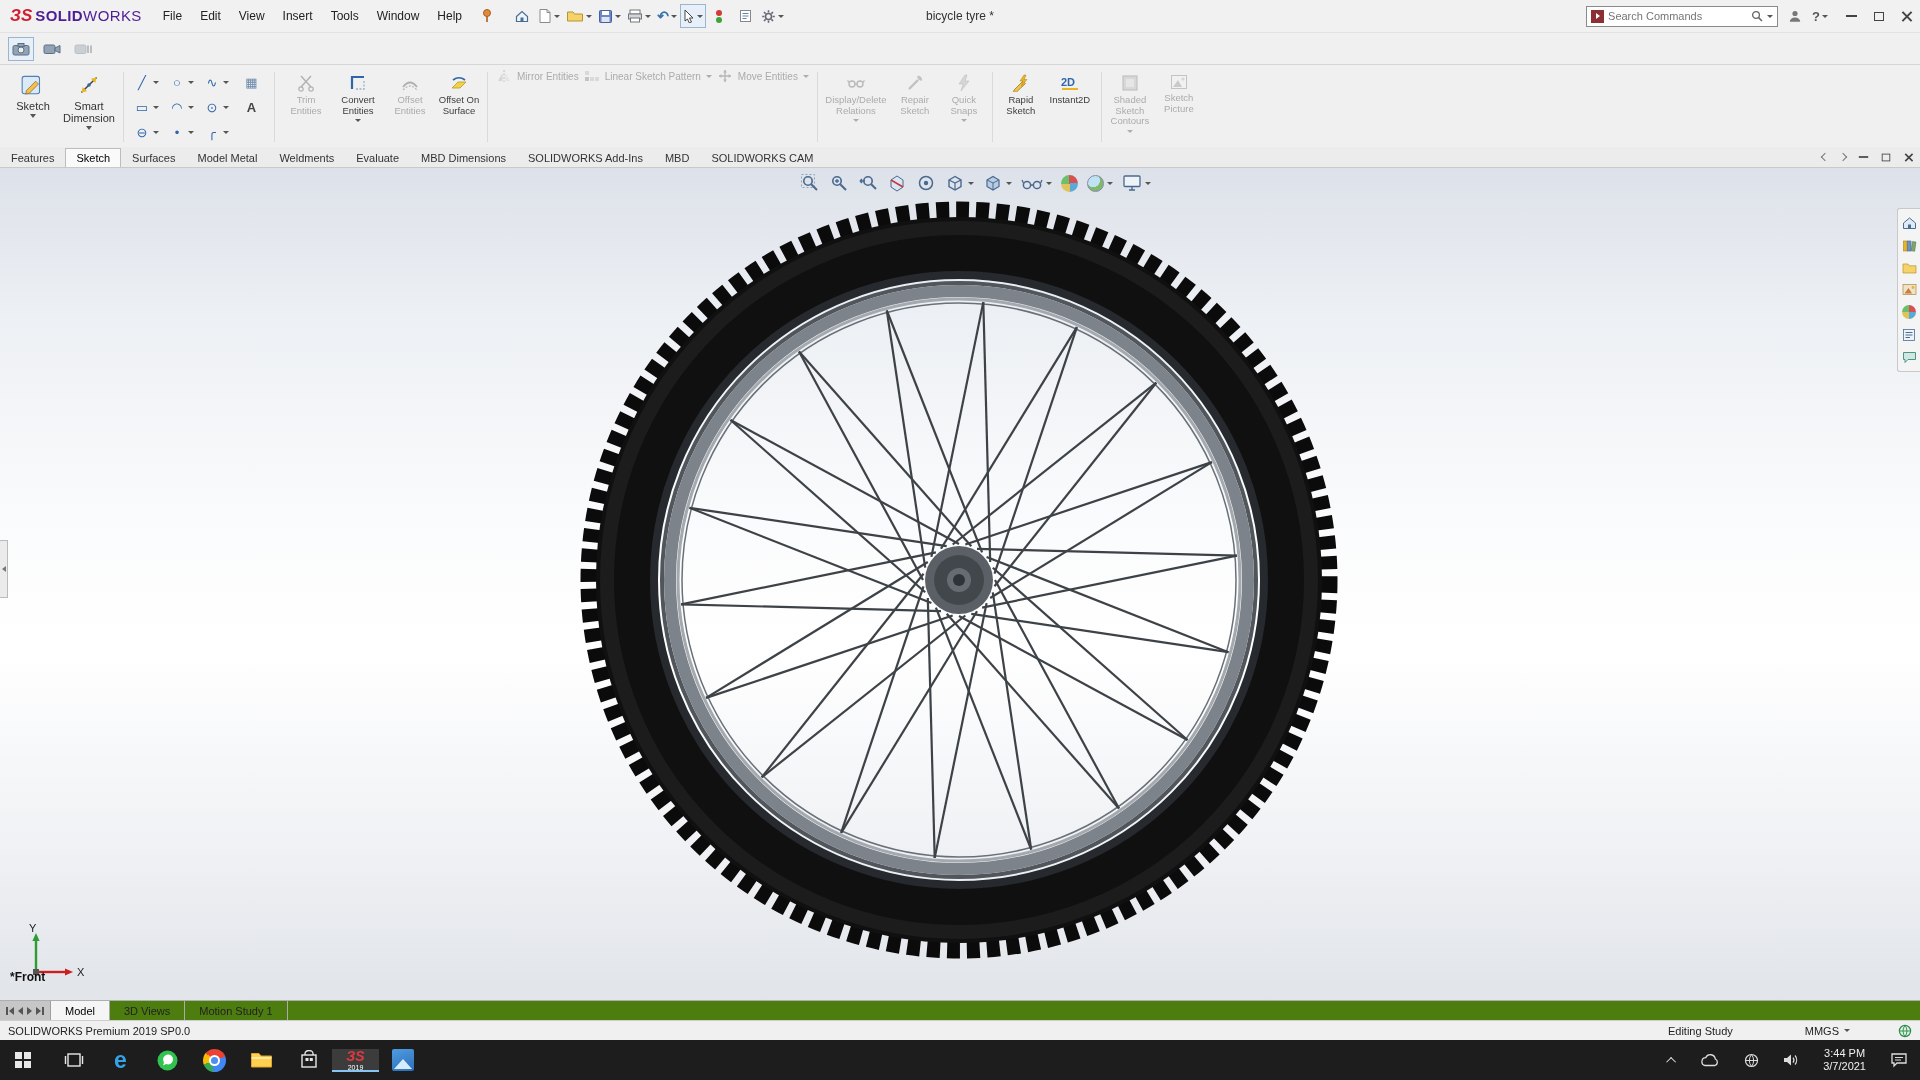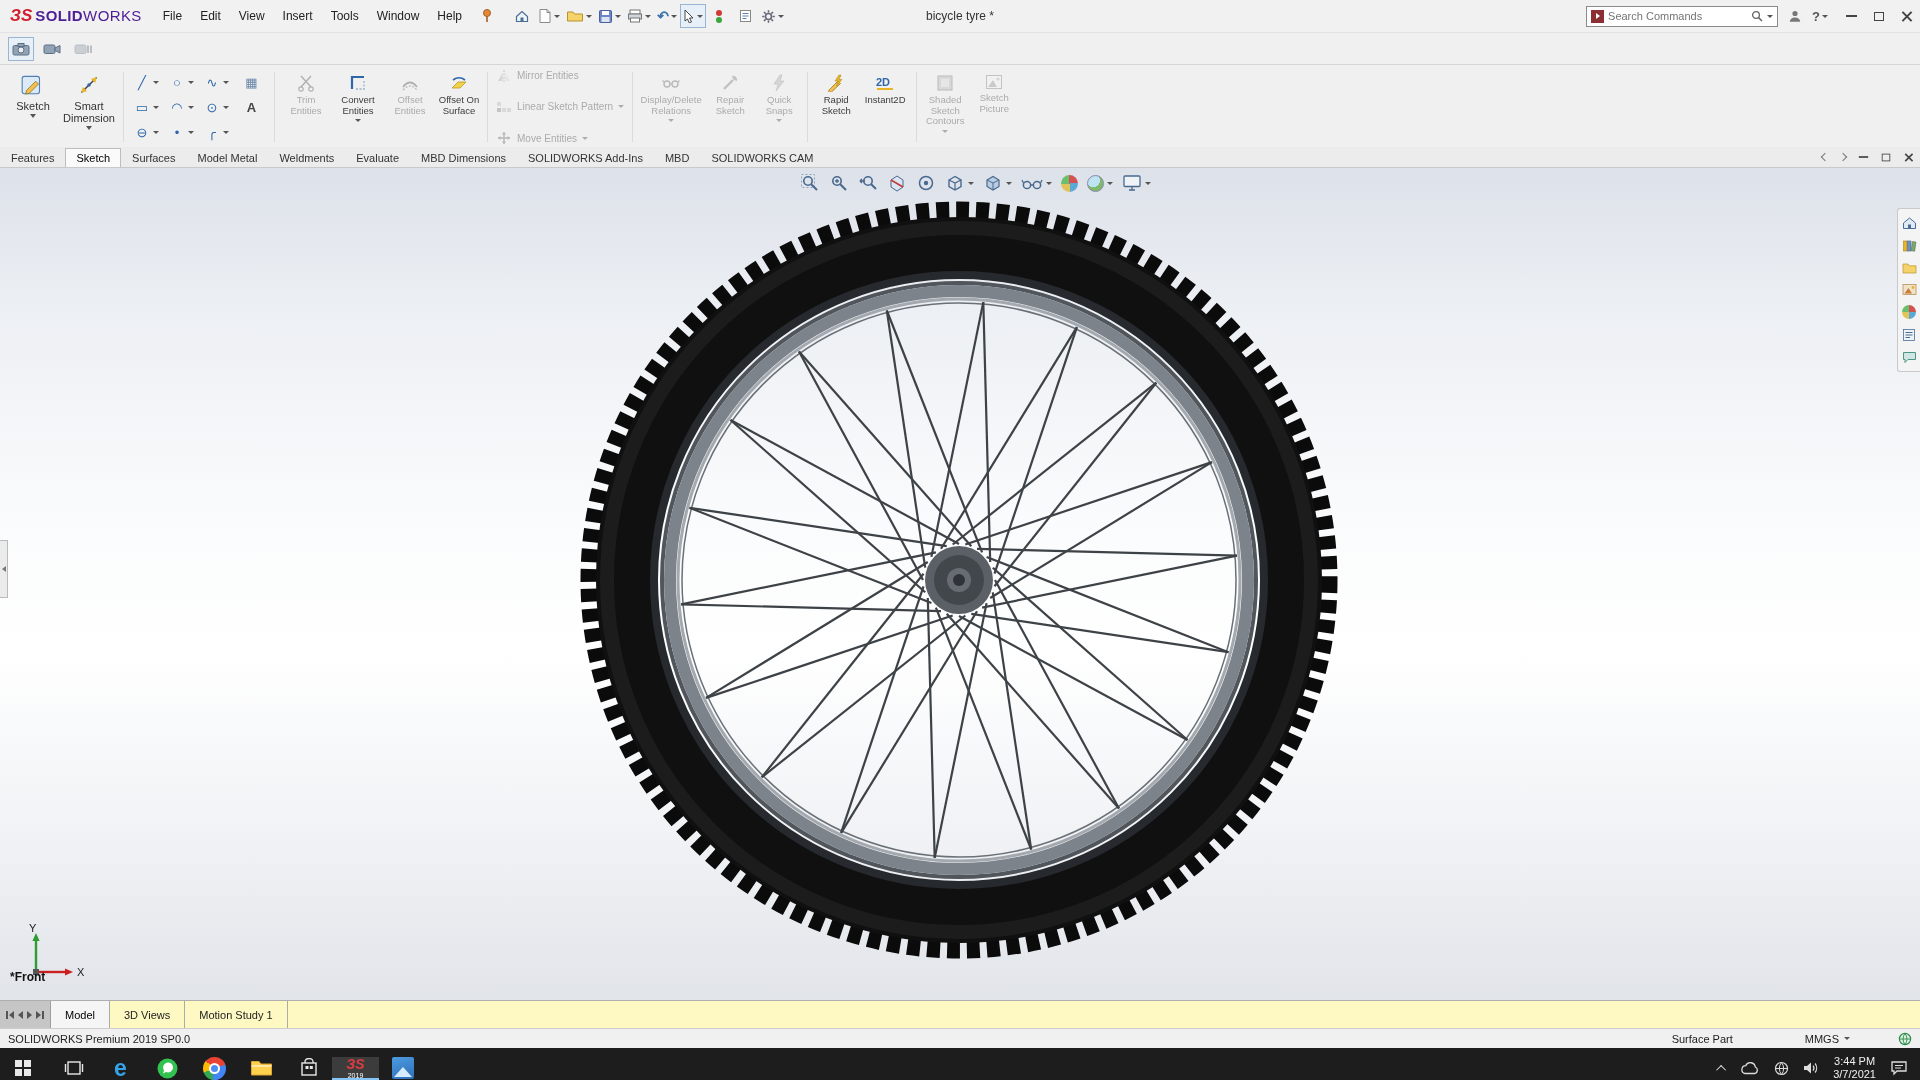--- a/index.html
+++ b/index.html
@@ -46,21 +46,21 @@
   .ribbon{height:82px;background:#f0f0f0;display:flex;align-items:stretch;padding:2px 4px 0 6px;flex:none;}
   .rb-sep{width:1px;background:#dadada;margin:5px 5px;}
   .rb-large{width:54px;display:flex;flex-direction:column;align-items:center;padding-top:5px;gap:2px;font-size:11px;color:#333;text-align:center;}
   .rb-large .lbl{line-height:12px;}
   .rb-med{width:52px;display:flex;flex-direction:column;align-items:center;padding-top:7px;gap:3px;font-size:9.5px;color:#3c3c3c;text-align:center;}
   .rb-med .lbl{line-height:10.5px;}
   .rb-med.w66{width:66px;}
   .rb-med.w46{width:46px;}
   .rb-med.disabled{color:#ababab;}
   .rb-med.disabled svg,.rb-row.disabled svg{filter:grayscale(1) opacity(.45);}
-  .rb-stack{display:flex;flex-direction:column;justify-content:center;gap:14px;padding:0 3px;}
+  .rb-stack{display:flex;flex-direction:row;justify-content:center;gap:5px;padding:0 3px;}
   .rb-row{display:flex;align-items:center;gap:5px;font-size:10px;height:18px;}
   .rb-row.disabled{color:#ababab;}
   .sk-grid{display:grid;grid-template-columns:repeat(4,35px);grid-auto-rows:25px;align-content:start;padding-top:3px;}
   .sk-cell{display:flex;align-items:center;justify-content:center;gap:3px;}
   .sk-cell .g{width:15px;text-align:center;font-size:13px;color:#2b66a8;line-height:1;}
   .sk-cell .g.dark{color:#444;font-weight:bold;}
   .sk-cell .g.gray{color:#6a87a8;}
 
   
   .ribbon-tabs{height:21px;background:#ececec;border-bottom:1px solid #c9c9c9;display:flex;align-items:flex-end;padding-left:0;position:relative;flex:none;}
@@ -82,21 +82,21 @@
   .ball{width:17px;height:17px;border-radius:50%;}
   .ball.appearance{background:conic-gradient(#d45252 0 90deg,#5aa9d6 0 180deg,#e0c45a 0 270deg,#6cbf6c 0 360deg);}
   .ball.scene{background:radial-gradient(circle at 35% 30%,#bfe3f2 0 45%,#7fb96a 48% 100%);border:1px solid #88a;}
   .task-strip{position:absolute;top:40px;right:0;width:23px;background:#f4f4f4;border:1px solid #c9c9c9;border-right:none;border-radius:3px 0 0 3px;display:flex;flex-direction:column;align-items:center;gap:9px;padding:7px 0;}
   .orient-label{position:absolute;left:10px;bottom:16px;font-size:12px;font-weight:bold;color:#111;}
   .triad{position:absolute;left:20px;bottom:16px;}
   .left-flyout{position:absolute;left:0;top:372px;width:8px;height:58px;background:#ebebeb;border:1px solid #bbb;border-left:none;display:flex;align-items:center;justify-content:center;}
   .left-flyout::after{content:"";border-top:3px solid transparent;border-bottom:3px solid transparent;border-right:4px solid #777;}
 
   
-  .doc-tabs{height:28px;background:#fef9c3;border-top:1px solid #aeaeae;display:flex;align-items:stretch;font-size:11px;color:#222;flex:none;}
+  .doc-tabs{height:20px;background:#4d7c0f;border-top:1px solid #aeaeae;display:flex;align-items:stretch;font-size:11px;color:#222;flex:none;}
   .dt-nav{display:flex;align-items:center;gap:4px;padding:0 6px;background:#c6c6c6;border-right:1px solid #9f9f9f;}
   .tri{width:0;height:0;display:inline-block;}
   .tri.l{border-top:4px solid transparent;border-bottom:4px solid transparent;border-right:5px solid #555;}
   .tri.r{border-top:4px solid transparent;border-bottom:4px solid transparent;border-left:5px solid #555;}
   .tri-bar{width:2px;height:8px;background:#555;display:inline-block;}
   .dt-navbtn{display:flex;align-items:center;gap:1px;}
   .dtab{display:flex;align-items:center;padding:0 14px;border-right:1px solid #ababab;}
   .dtab.active{background:#f5f5f5;color:#000;}
 
   
@@ -118,21 +118,21 @@
   .tb-app.active{background:rgba(255,255,255,.14);box-shadow:inset 0 -2px 0 #85c4f5;}
   .edge-e{font-size:23px;font-weight:bold;color:#35a3e8;line-height:1;}
   .chrome{width:23px;height:23px;border-radius:50%;background:conic-gradient(from -50deg,#ea4335 0 120deg,#4285f4 0 240deg,#34a853 0 300deg,#fbbc05 0 360deg);position:relative;}
   .chrome::after{content:"";position:absolute;left:6px;top:6px;width:11px;height:11px;border-radius:50%;background:#fff;}
   .chrome::before{content:"";position:absolute;left:8px;top:8px;width:7px;height:7px;border-radius:50%;background:#4f8ef0;z-index:1;}
   .photos{width:22px;height:22px;border-radius:2px;background:linear-gradient(160deg,#4e9be0,#2c6fb8);position:relative;overflow:hidden;}
   .photos::after{content:"";position:absolute;left:2px;bottom:2px;border-left:9px solid transparent;border-right:9px solid transparent;border-bottom:10px solid #d8ecff;}
   .sw-app{display:flex;flex-direction:column;align-items:center;line-height:1;}
   .sw-mark{color:#e03a40;font-weight:bold;font-style:italic;font-size:14px;}
   .sw-year{color:#fff;font-size:7px;margin-top:1px;}
-  .tray{margin-left:auto;display:flex;align-items:center;gap:14px;padding-right:12px;}
+  .tray{margin-left:auto;display:flex;align-items:center;gap:24px;padding-right:12px;}
   .tray-chev{width:7px;height:7px;border-left:1.7px solid #ddd;border-top:1.7px solid #ddd;transform:rotate(45deg) translateY(2px);}
   .clock{font-size:11px;line-height:13px;text-align:center;color:#f0f0f0;white-space:nowrap;}
 </style>
 </head>
 <body>
 
 <div class="app">
 
   <div class="titlebar">
     <div class="logo">
@@ -690,21 +690,21 @@
         </span>
     </div>
     <span class="dtab active">Model</span>
     <span class="dtab">3D Views</span>
     <span class="dtab">Motion Study 1</span>
   </div>
 
   <div class="statusbar">
     <span>SOLIDWORKS Premium 2019 SP0.0</span>
     <div class="sb-right">
-      <span class="sb-mode">Surface Part</span>
+      <span class="sb-mode">Editing Study</span>
       <span class="sb-units">
         <span>MMGS</span>
         <span class="caret sm"></span>
       </span>
       <svg width="14" height="14" viewBox="0 0 14 14">
           <circle cx="7" cy="7" r="5.6" fill="#dff0e2" stroke="#2c8c4a" stroke-width="1.2"></circle>
           <path d="M1.4 7 h11.2 M7 1.4 a9 9 0 0 1 0 11.2 M7 1.4 a9 9 0 0 0 0 11.2" fill="none" stroke="#2c8c4a" stroke-width="0.9"></path>
         </svg>
     </div>
   </div>

